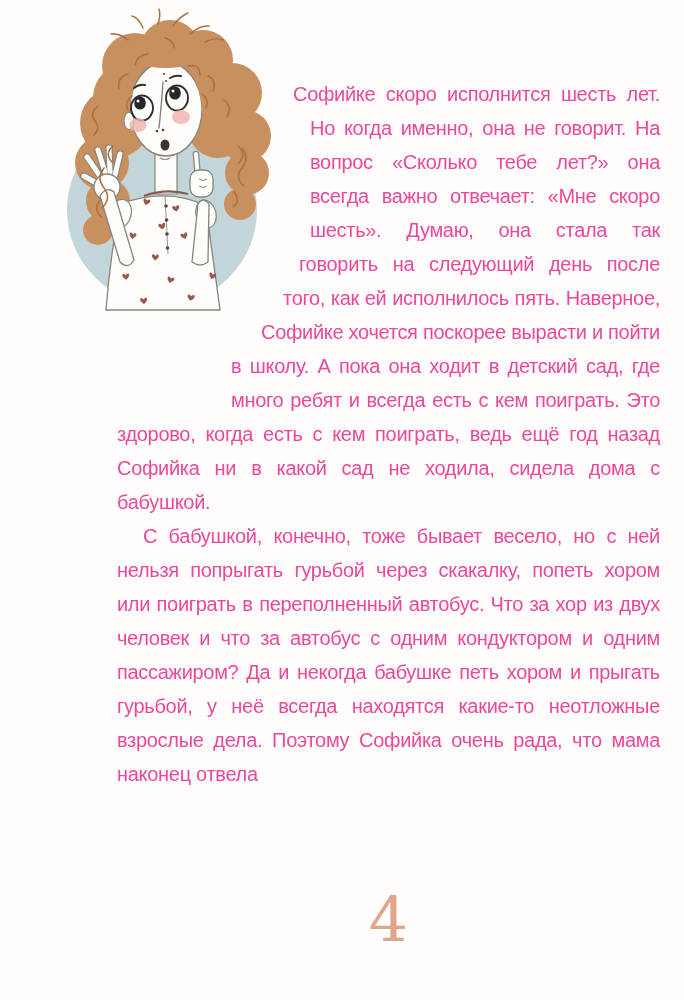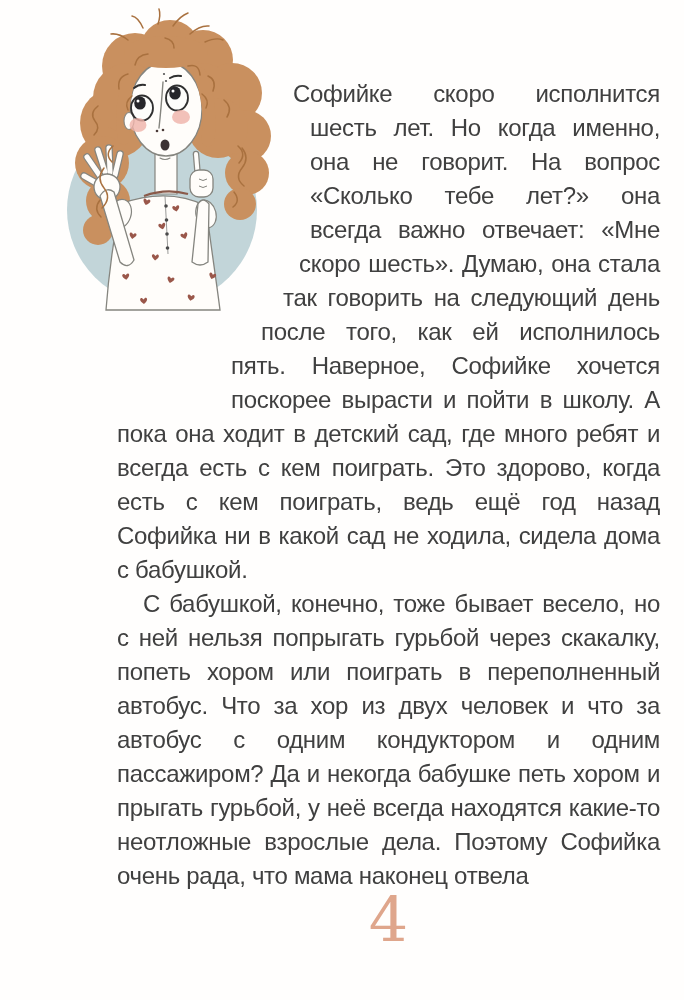--- a/index.html
+++ b/index.html
@@ -5,22 +5,22 @@
   html,body{margin:0;padding:0;}
   body{width:684px;height:1000px;background:#ffffff;font-family:"Liberation Sans",sans-serif;}
   .page{position:relative;width:684px;height:1000px;background:#fffefd;overflow:hidden;}
 
   
   .illustration{position:absolute;left:40px;top:8px;width:240px;height:330px;}
 
   
   .story{
     position:absolute;left:117px;top:77px;width:543px;
-    font-size:24px;line-height:34px;letter-spacing:-0.3px;
-    text-align:justify;color:#404040;
+    font-size:20px;line-height:34px;letter-spacing:-0.3px;
+    text-align:justify;color:#ec4899;
     hyphens:manual;-webkit-hyphens:manual;
   }
   .story p{margin:0;}
   .story p.p2{text-indent:26px;}
   .wrap-shape{
     float:left;width:196px;height:308px;
     shape-outside:polygon(0px 0px,176px 0px,176px 64px,193px 64px,193px 166px,182px 166px,182px 200px,166px 200px,166px 234px,144px 234px,144px 268px,114px 268px,114px 308px,0px 308px);
   }
 
   

